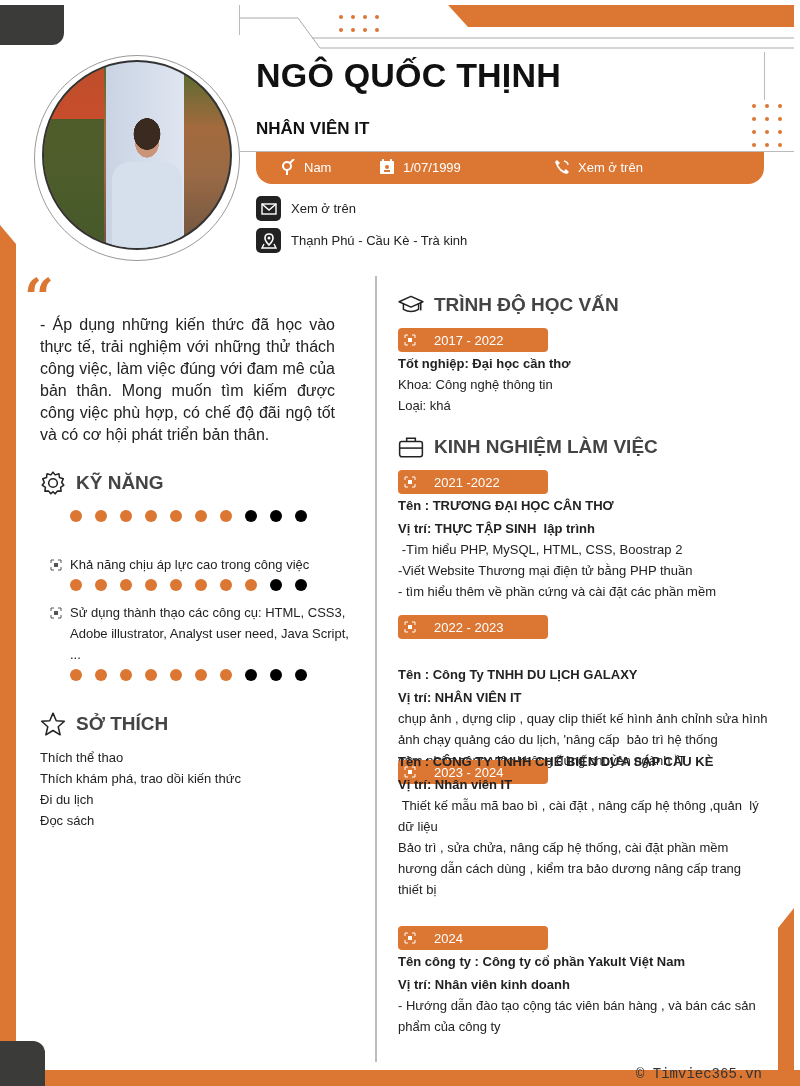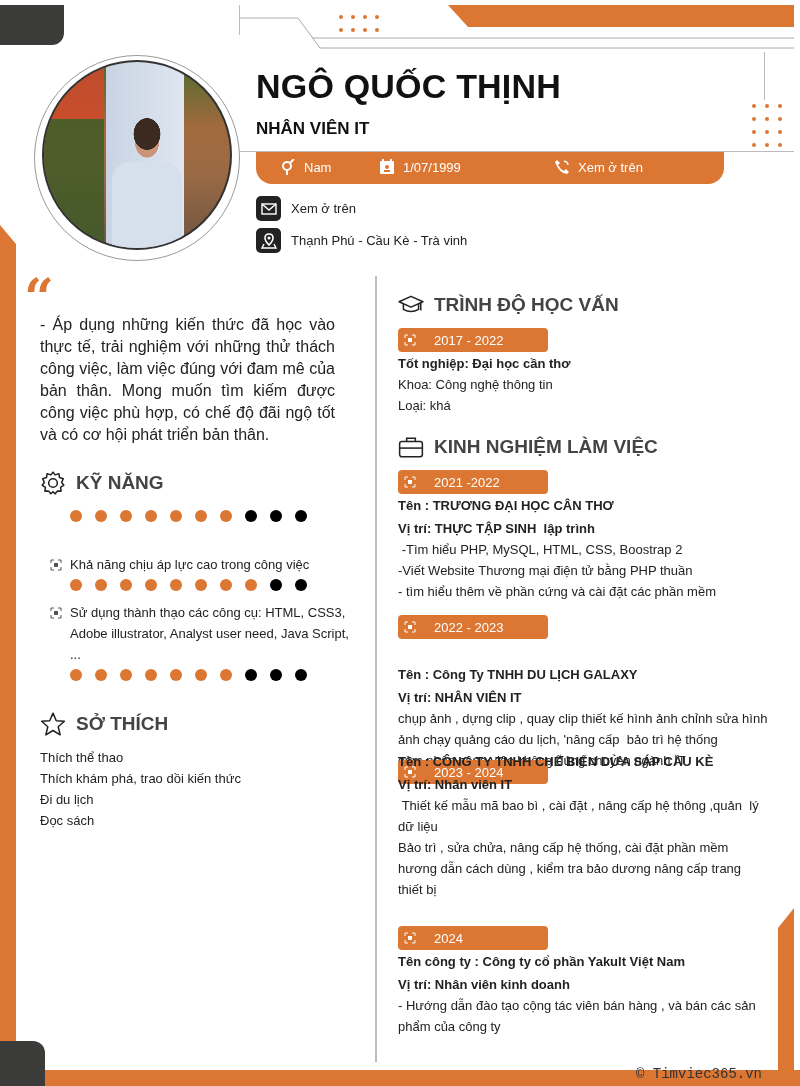--- a/index.html
+++ b/index.html
@@ -28,23 +28,23 @@
       background:
         radial-gradient(ellipse 22px 26px at 103px 72px, #3a2a1f 60%, transparent 62%),
         radial-gradient(ellipse 17px 22px at 103px 80px, #c99478 70%, transparent 72%),
         linear-gradient(90deg, transparent 62px, #c9d3e3 62px, #dfe6f1 140px, transparent 140px),
         linear-gradient(180deg, #4f6b2e 0%, #a26a3d 35%, #9a6a45 60%, #6e5440 100%);
       border: 2px solid #333; }
     .photo::before { content: ""; position: absolute; left: 0; top: 0; width: 60px; height: 190px; background: linear-gradient(180deg, #d0482a 0 30%, #3f5a26 30% 100%); opacity: 0.85; }
     .photo::after { content: ""; position: absolute; left: 68px; top: 100px; width: 70px; height: 90px; background: #d6dfec; border-radius: 18px 18px 0 0; }
 
     
-    .name { position: absolute; left: 256px; top: 67px; font-size: 34px; font-weight: bold; color: #111; letter-spacing: 0.2px; }
+    .name { position: absolute; left: 256px; top: 56px; font-size: 34px; font-weight: bold; color: #111; letter-spacing: 0.2px; }
     .job-title { position: absolute; left: 256px; top: 119px; font-size: 17px; font-weight: bold; color: #111; }
-    .info-bar { position: absolute; left: 256px; top: 152px; width: 468px; height: 32px; background: #dc7633; border-radius: 0 0 16px 16px; color: #fff; font-size: 13px; }
+    .info-bar { position: absolute; left: 256px; top: 152px; width: 508px; height: 32px; background: #dc7633; border-radius: 0 0 16px 16px; color: #fff; font-size: 13px; }
     .info-item { position: absolute; top: 7px; display: flex; align-items: center; gap: 8px; }
     .info-item svg { width: 16px; height: 16px; }
     .contact-row { position: absolute; left: 256px; display: flex; align-items: center; gap: 10px; font-size: 13px; color: #222; }
     .contact-icon { width: 25px; height: 25px; background: #222; border-radius: 5px; display: flex; align-items: center; justify-content: center; }
     .contact-icon svg { width: 16px; height: 16px; }
 
     
     .quote-mark { position: absolute; left: 24px; top: 272px; font-family: "DejaVu Serif", serif; font-size: 52px; font-weight: bold; color: #dc7633; line-height: 1; letter-spacing: -4px; }
     .objective { position: absolute; left: 40px; top: 314px; width: 295px; font-size: 16px; line-height: 22px; color: #222; text-align: justify; }
 
@@ -162,21 +162,21 @@
   <span>Xem ở trên</span>
 </div>
 <div class="contact-row" style="top:228px;">
   <div class="contact-icon">
     <svg viewBox="0 0 16 16">
         <path d="M8 1 Q12 1 12 5 Q12 8 8 12 Q4 8 4 5 Q4 1 8 1 Z" fill="none" stroke="#fff" stroke-width="1.6"></path>
         <circle cx="8" cy="5" r="1.5" fill="#fff"></circle>
         <path d="M3 11 L1 15 L15 15 L13 11" fill="none" stroke="#fff" stroke-width="1.4"></path>
       </svg>
   </div>
-  <span>Thạnh Phú - Cầu Kè - Trà vinh</span>
+  <span>Thạnh Phú - Cầu Kè - Trà kinh</span>
 </div>
 
 <div class="quote-mark">“</div>
 <div class="objective">- Áp dụng những kiến thức đã học vào thực tế, trải nghiệm với những thử thách công việc, làm việc đúng với đam mê của bản thân. Mong muốn tìm kiếm được công việc phù hợp, có chế độ đãi ngộ tốt và có cơ hội phát triển bản thân.</div>
 
 <div class="section-title" style="left:40px; top:470px;">
   <svg viewBox="0 0 24 24">
       <path d="M12 2 L14 4.5 L17.5 3.5 L18 7 L21.5 8 L20 11.5 L22 14 L19 16 L19.5 19.5 L16 19.5 L14 22 L12 20 L10 22 L8 19.5 L4.5 19.5 L5 16 L2 14 L4 11.5 L2.5 8 L6 7 L6.5 3.5 L10 4.5 Z" fill="none" stroke="#222" stroke-width="1.4" stroke-linejoin="round"></path>
       <circle cx="12" cy="12" r="4" fill="none" stroke="#222" stroke-width="1.4"></circle>
     </svg>

